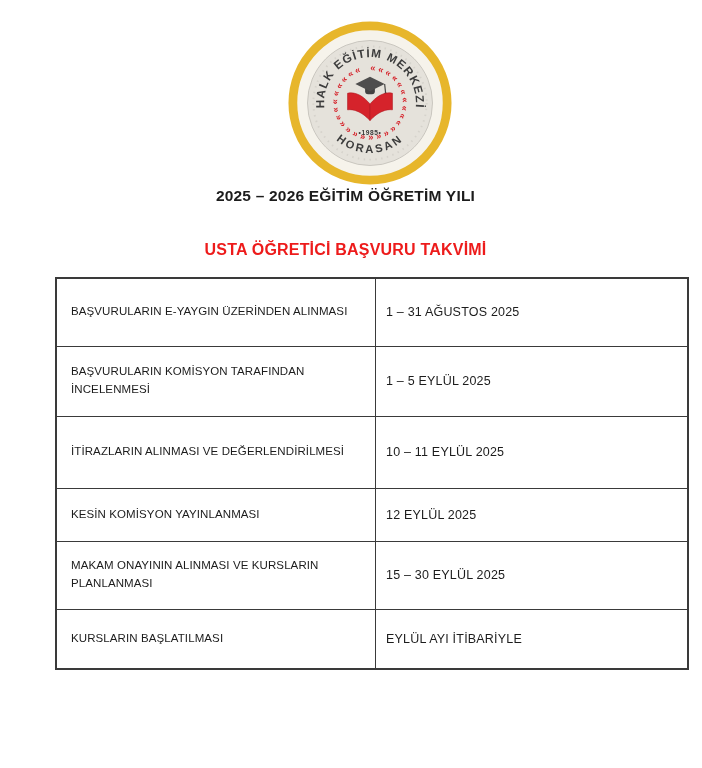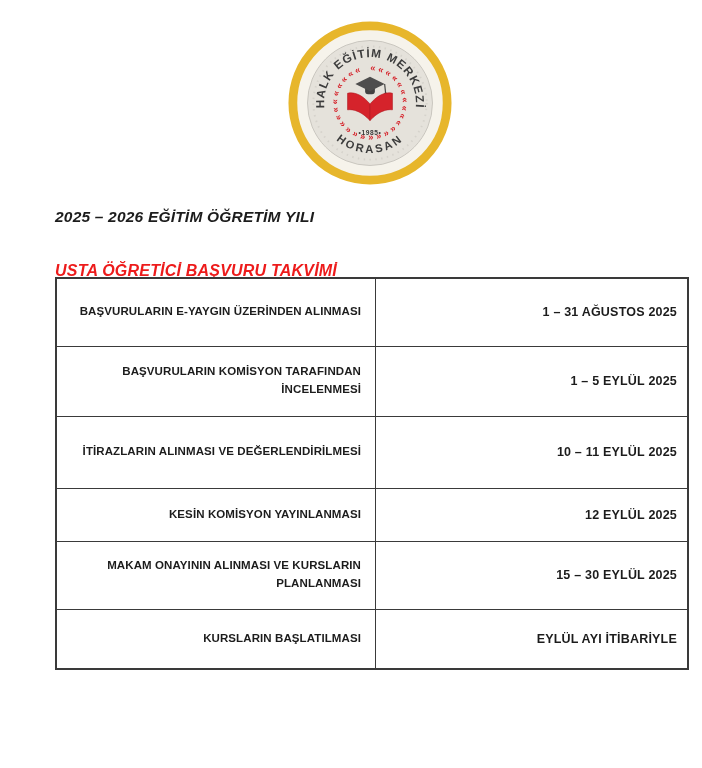--- a/index.html
+++ b/index.html
@@ -22,33 +22,33 @@
   }
   .page{position:relative;width:702px;height:768px;background:var(--page_bg);overflow:hidden;}
 
   
   .logo{position:absolute;left:287px;top:20px;width:166px;height:166px;}
   .logo .arc-text{font-family:"Liberation Sans",sans-serif;font-weight:bold;fill:var(--logo_text_dark);}
   .logo .chevrons{font-family:"Liberation Sans",sans-serif;font-weight:bold;fill:var(--logo_red);}
   .logo .year{font-family:"Liberation Sans",sans-serif;font-weight:bold;fill:#3a3a3a;}
 
   
-  .title-block{position:absolute;left:55px;top:208px;width:581px;text-align:left;font-style:italic;}
+  .title-block{position:absolute;left:55px;top:187px;width:581px;text-align:center;}
   .main-title{font-size:15.5px;font-weight:bold;color:var(--text_black);letter-spacing:0.2px;}
   .subtitle{margin-top:36px;font-size:16px;font-weight:bold;color:var(--subtitle_red);letter-spacing:0.2px;}
 
   
   table.schedule{
     position:absolute;left:55px;top:277px;width:581px;
     border-collapse:collapse;table-layout:fixed;
     border:2px solid var(--table_border);
   }
   table.schedule td{
     border:1px solid var(--table_border);
-    font-weight:bold;text-align:right;vertical-align:middle;
+    font-weight:normal;text-align:left;vertical-align:middle;
     color:var(--text_black);
   }
   td.act{width:290px;font-size:11.5px;line-height:1.55;padding:4px 14px;letter-spacing:0.1px;}
   td.date{width:291px;font-size:12.5px;letter-spacing:0.2px;padding:4px 10px;}
   tr.r0{height:68px;} tr.r1{height:70px;padding-left:40px;} tr.r2{height:52px;} tr.r3{height:72px;margin-top:6px;}
   tr.r4{height:53px;} tr.r5{height:68px;} tr.r6{height:60px;}
 </style>
 </head>
 <body>
 

